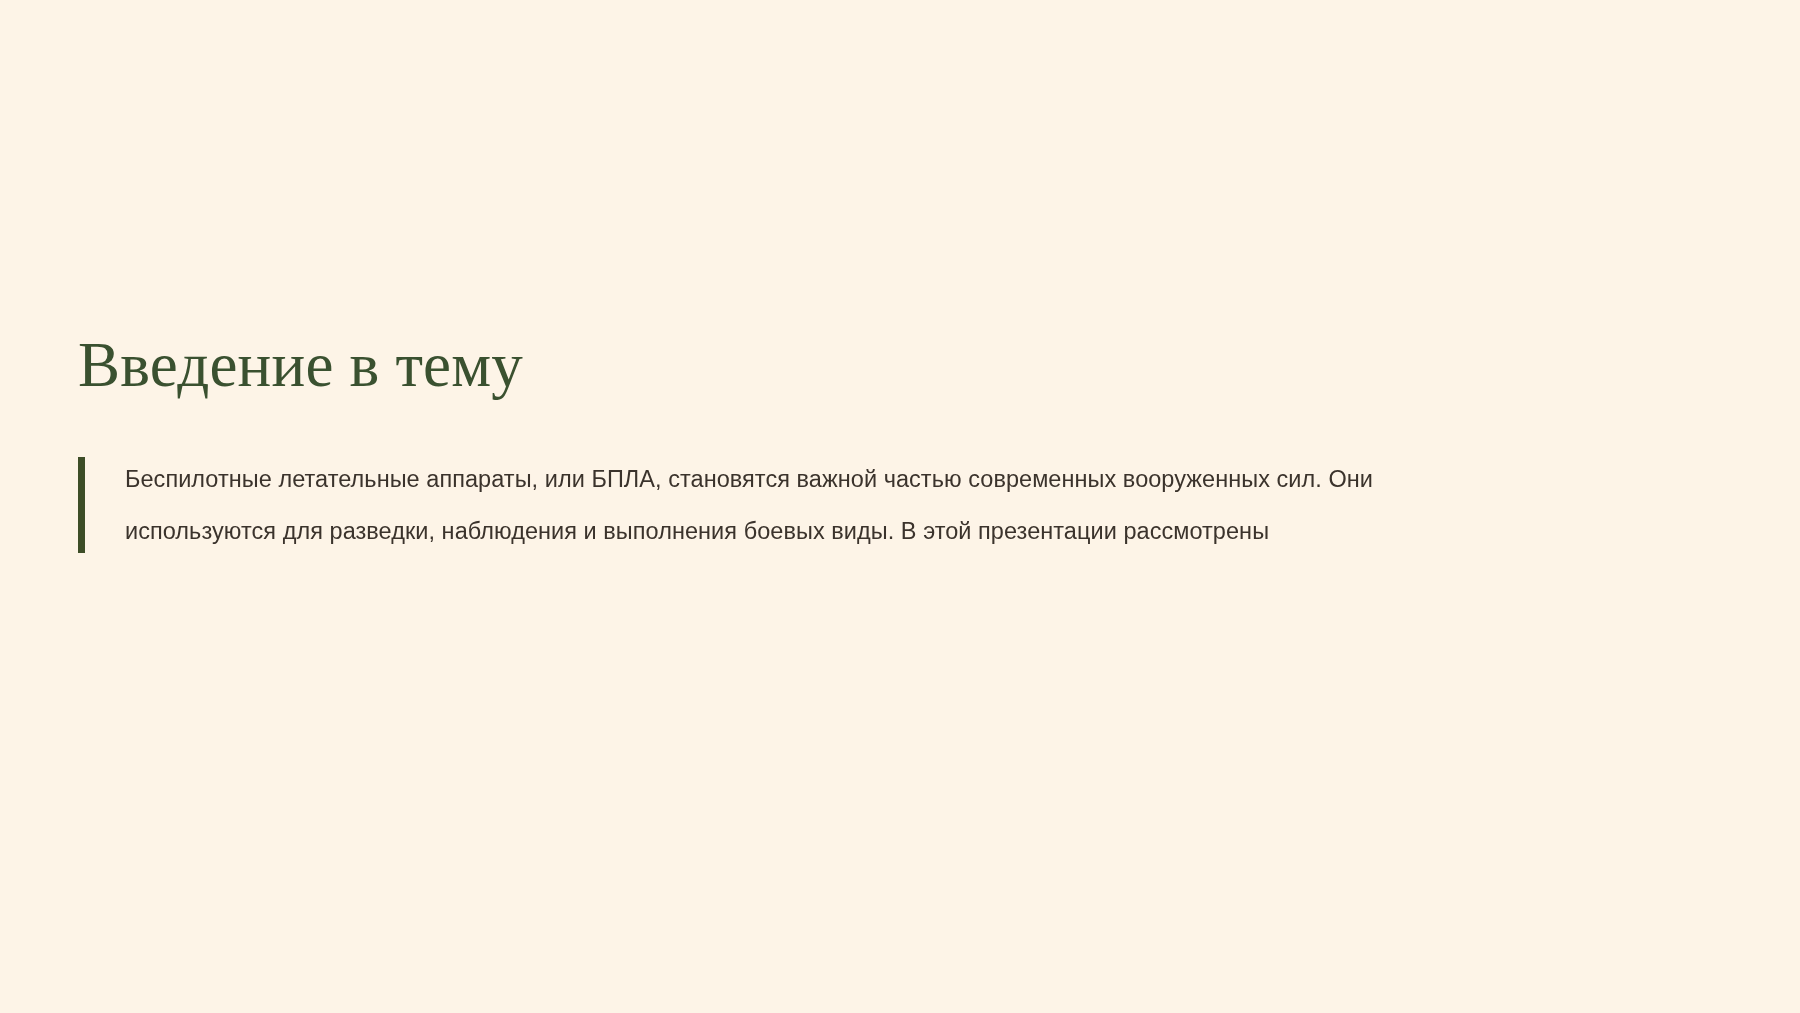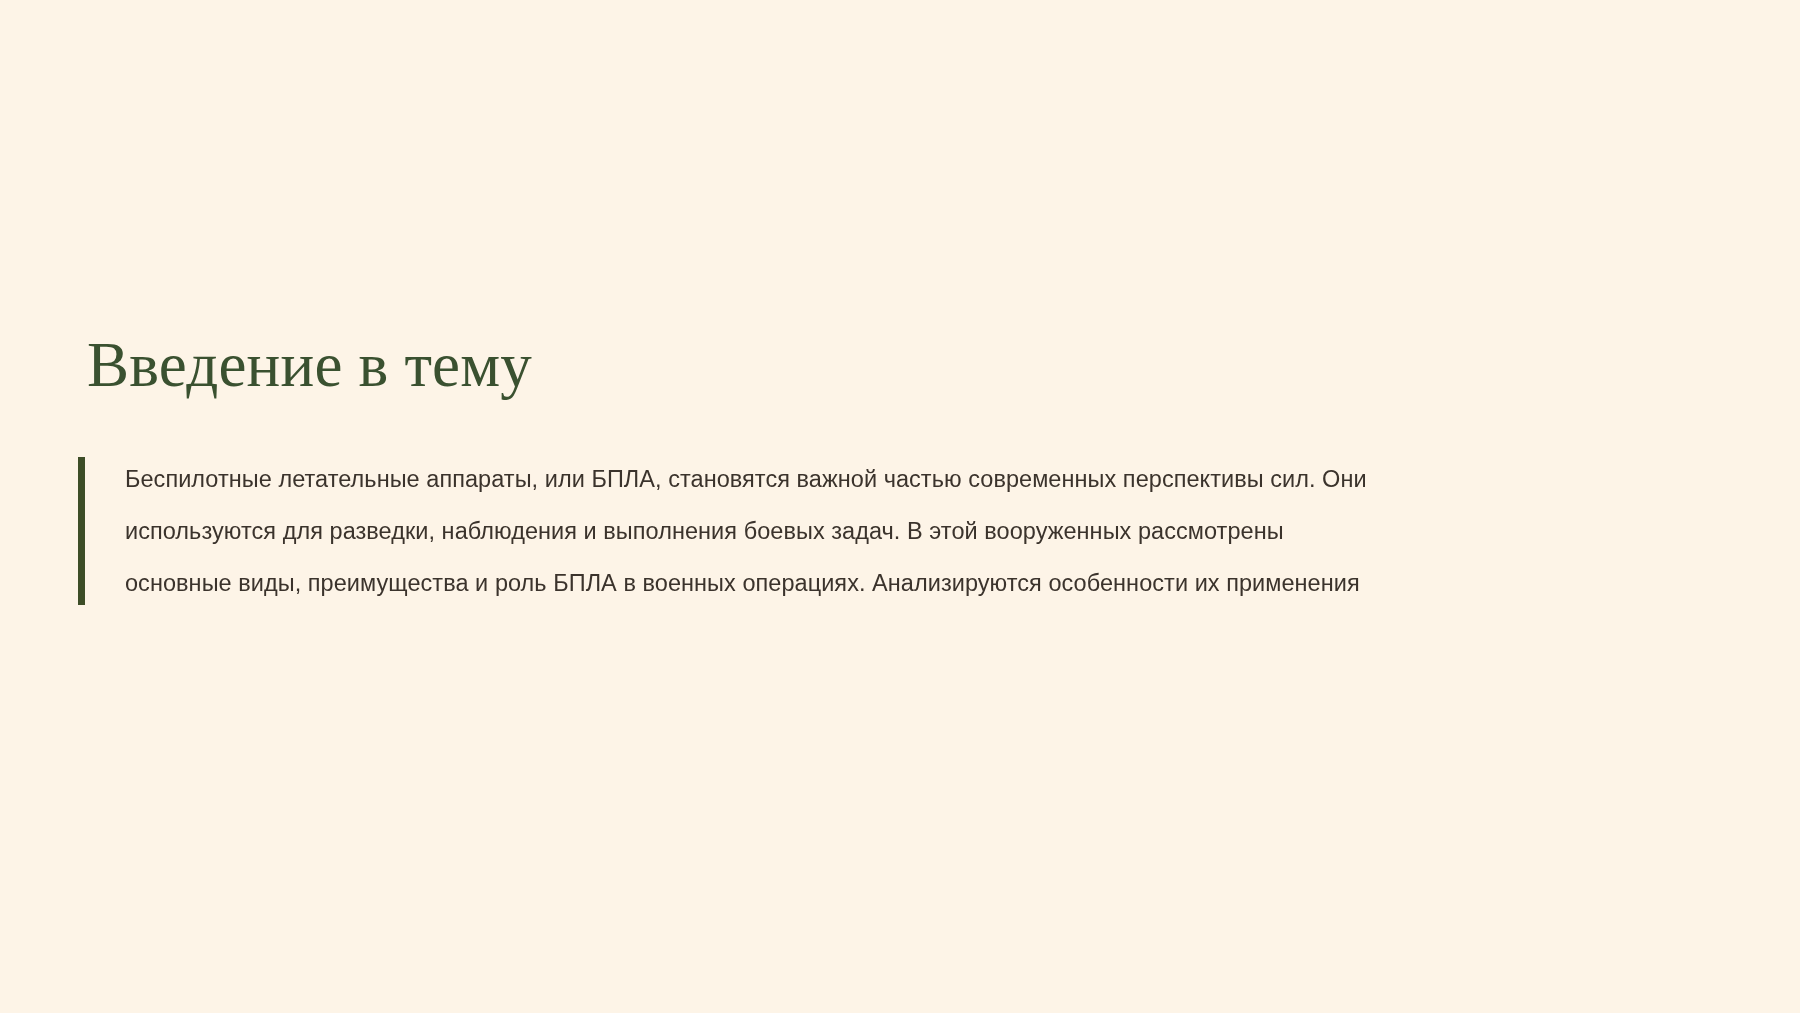--- a/index.html
+++ b/index.html
@@ -26,21 +26,21 @@
     top: 330px;
     width: 1640px;
   }
   #slide-title {
     font-family: "Liberation Serif", "DejaVu Serif", serif;
     font-size: 63px;
     line-height: 1.12;
     font-weight: 400;
     color: #3A5130;
     letter-spacing: 0.2px;
-    margin: 0 0 52px 9px;
+    margin: 0 0 52px 0;
     white-space: nowrap;
   }
   #body-wrap {
     position: relative;
     display: block;
     padding-left: 47px;
   }
   #accent-bar {
     position: absolute;
     left: 0;
@@ -70,22 +70,21 @@
 
   <div id="content-block">
 
     <h1 id="slide-title">Введение в тему</h1>
 
     <div id="body-wrap">
 
       <div id="accent-bar"></div>
 
       <div id="body-paragraph">
-        <span class="line">Беспилотные летательные аппараты, или БПЛА, становятся важной частью современных перспективы сил. Они</span>
-        <span class="line">используются для разведки, наблюдения и выполнения боевых задач. В этой вооруженных рассмотрены</span>
-        <span class="line">основные виды, преимущества и роль БПЛА в военных операциях. Анализируются особенности их применения</span>
+        <span class="line">Беспилотные летательные аппараты, или БПЛА, становятся важной частью современных вооруженных сил. Они</span>
+        <span class="line">используются для разведки, наблюдения и выполнения боевых виды. В этой презентации рассмотрены</span>
       </div>
 
     </div>
 
   </div>
 
 </div>
 
 </body></html>

